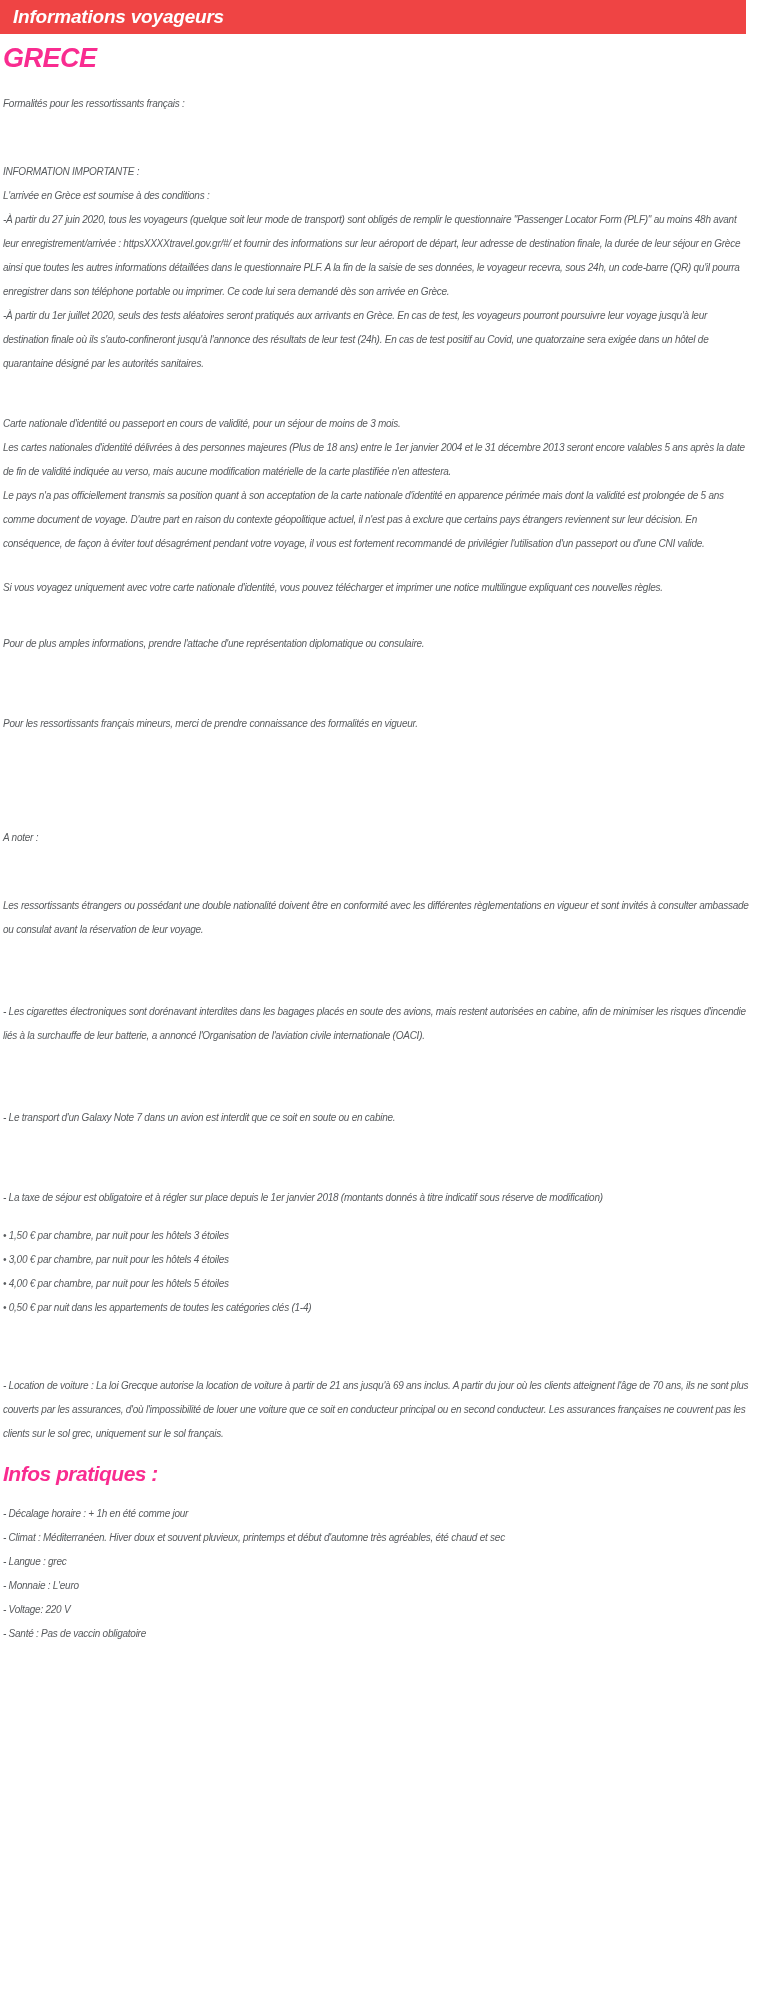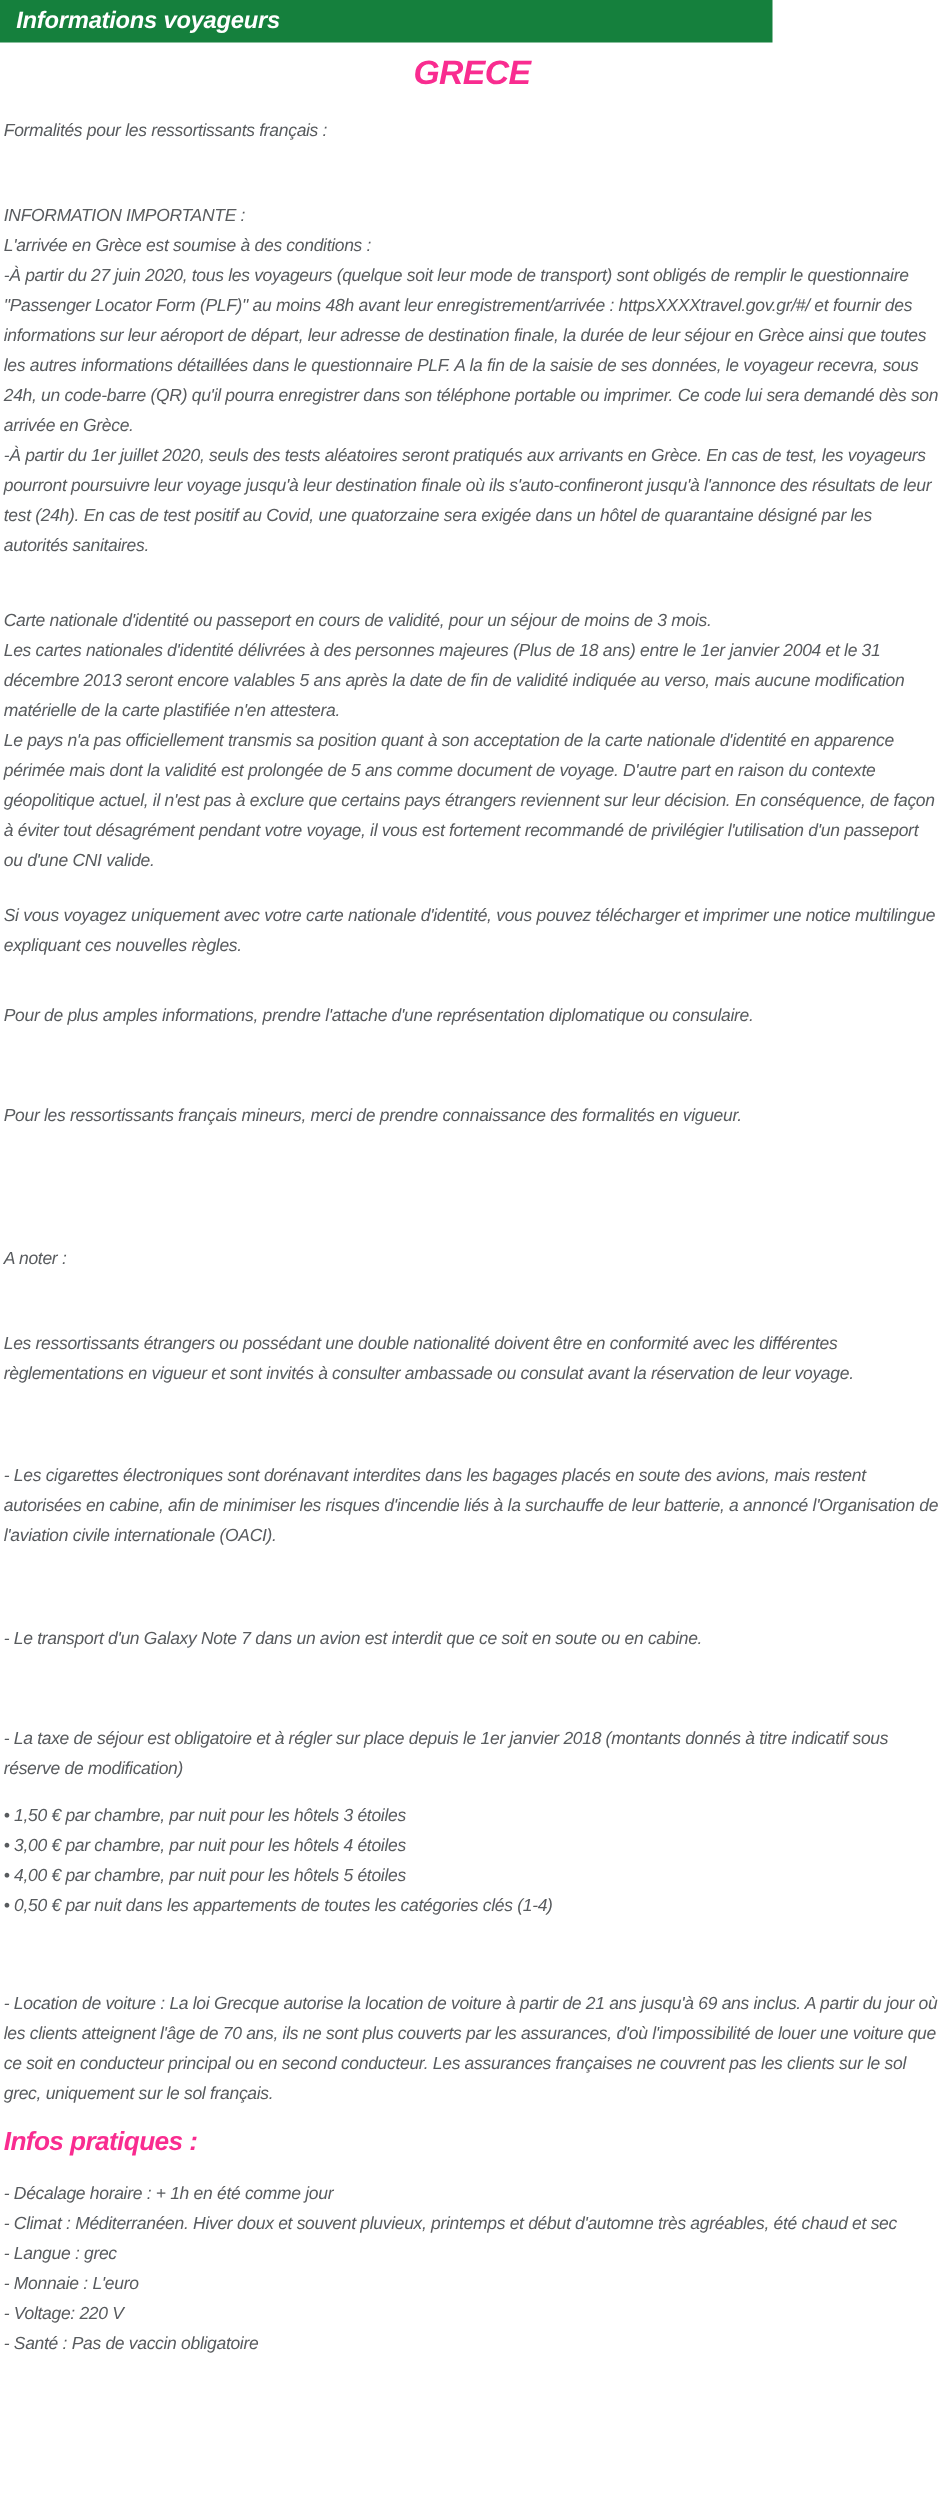--- a/index.html
+++ b/index.html
@@ -6,23 +6,23 @@
     margin: 0;
     padding: 0;
     background: #ffffff;
     width: 758px;
   }
   body {
     font-family: "Liberation Sans", sans-serif;
     color: #585B5E;
   }
   .header-band {
-    width: 618px;
+    width: 746px;
     height: 34px;
-    background: #15803d;
+    background: #ef4444;
     display: flex;
     align-items: center;
     box-sizing: border-box;
     padding-left: 13px;
   }
   .header-title {
     color: #ffffff;
     font-size: 19px;
     font-weight: bold;
     font-style: italic;
@@ -32,34 +32,33 @@
     padding: 0 6px 0 3px;
   }
   h1.country-title {
     margin: 8px 0 12px 0;
     font-size: 27px;
     line-height: 32px;
     font-weight: bold;
     font-style: italic;
     color: #F92C90;
     letter-spacing: -0.5px;
-    text-align: center;
   }
   h2.practical-title {
     margin: 12px 0 0 0;
     font-size: 21px;
     line-height: 32px;
     font-weight: bold;
     font-style: italic;
     color: #F92C90;
     letter-spacing: -0.5px;
   }
   p.para, .line-list .line {
     margin: 0;
-    font-size: 14px;
+    font-size: 10px;
     line-height: 24px;
     font-style: italic;
     color: #585B5E;
     letter-spacing: -0.25px;
     white-space: pre-line;
   }
   .line-list { margin: 0; }
 </style>
 </head>
 <body>

